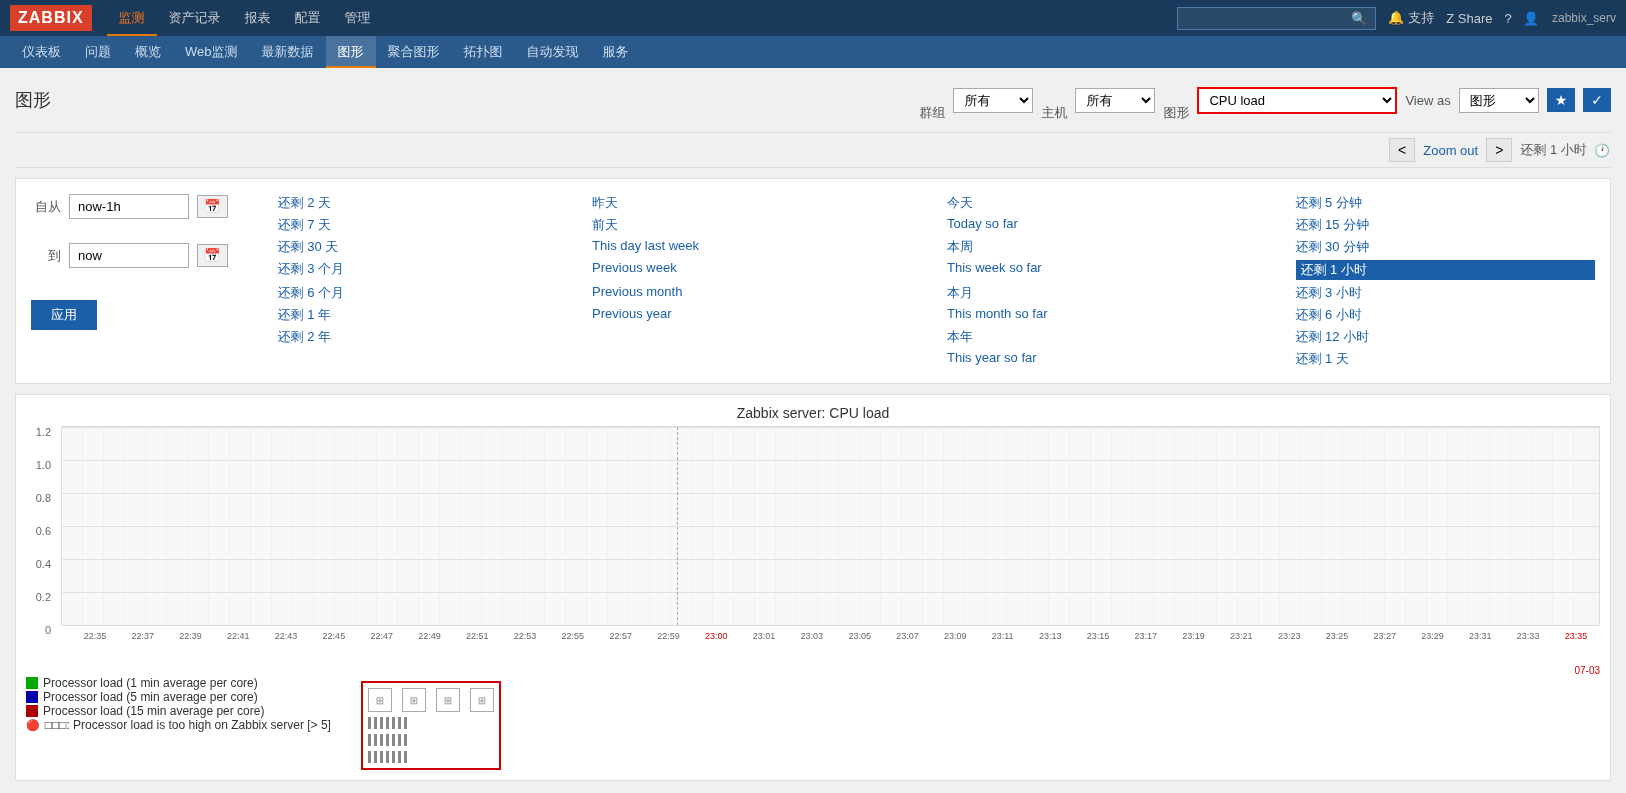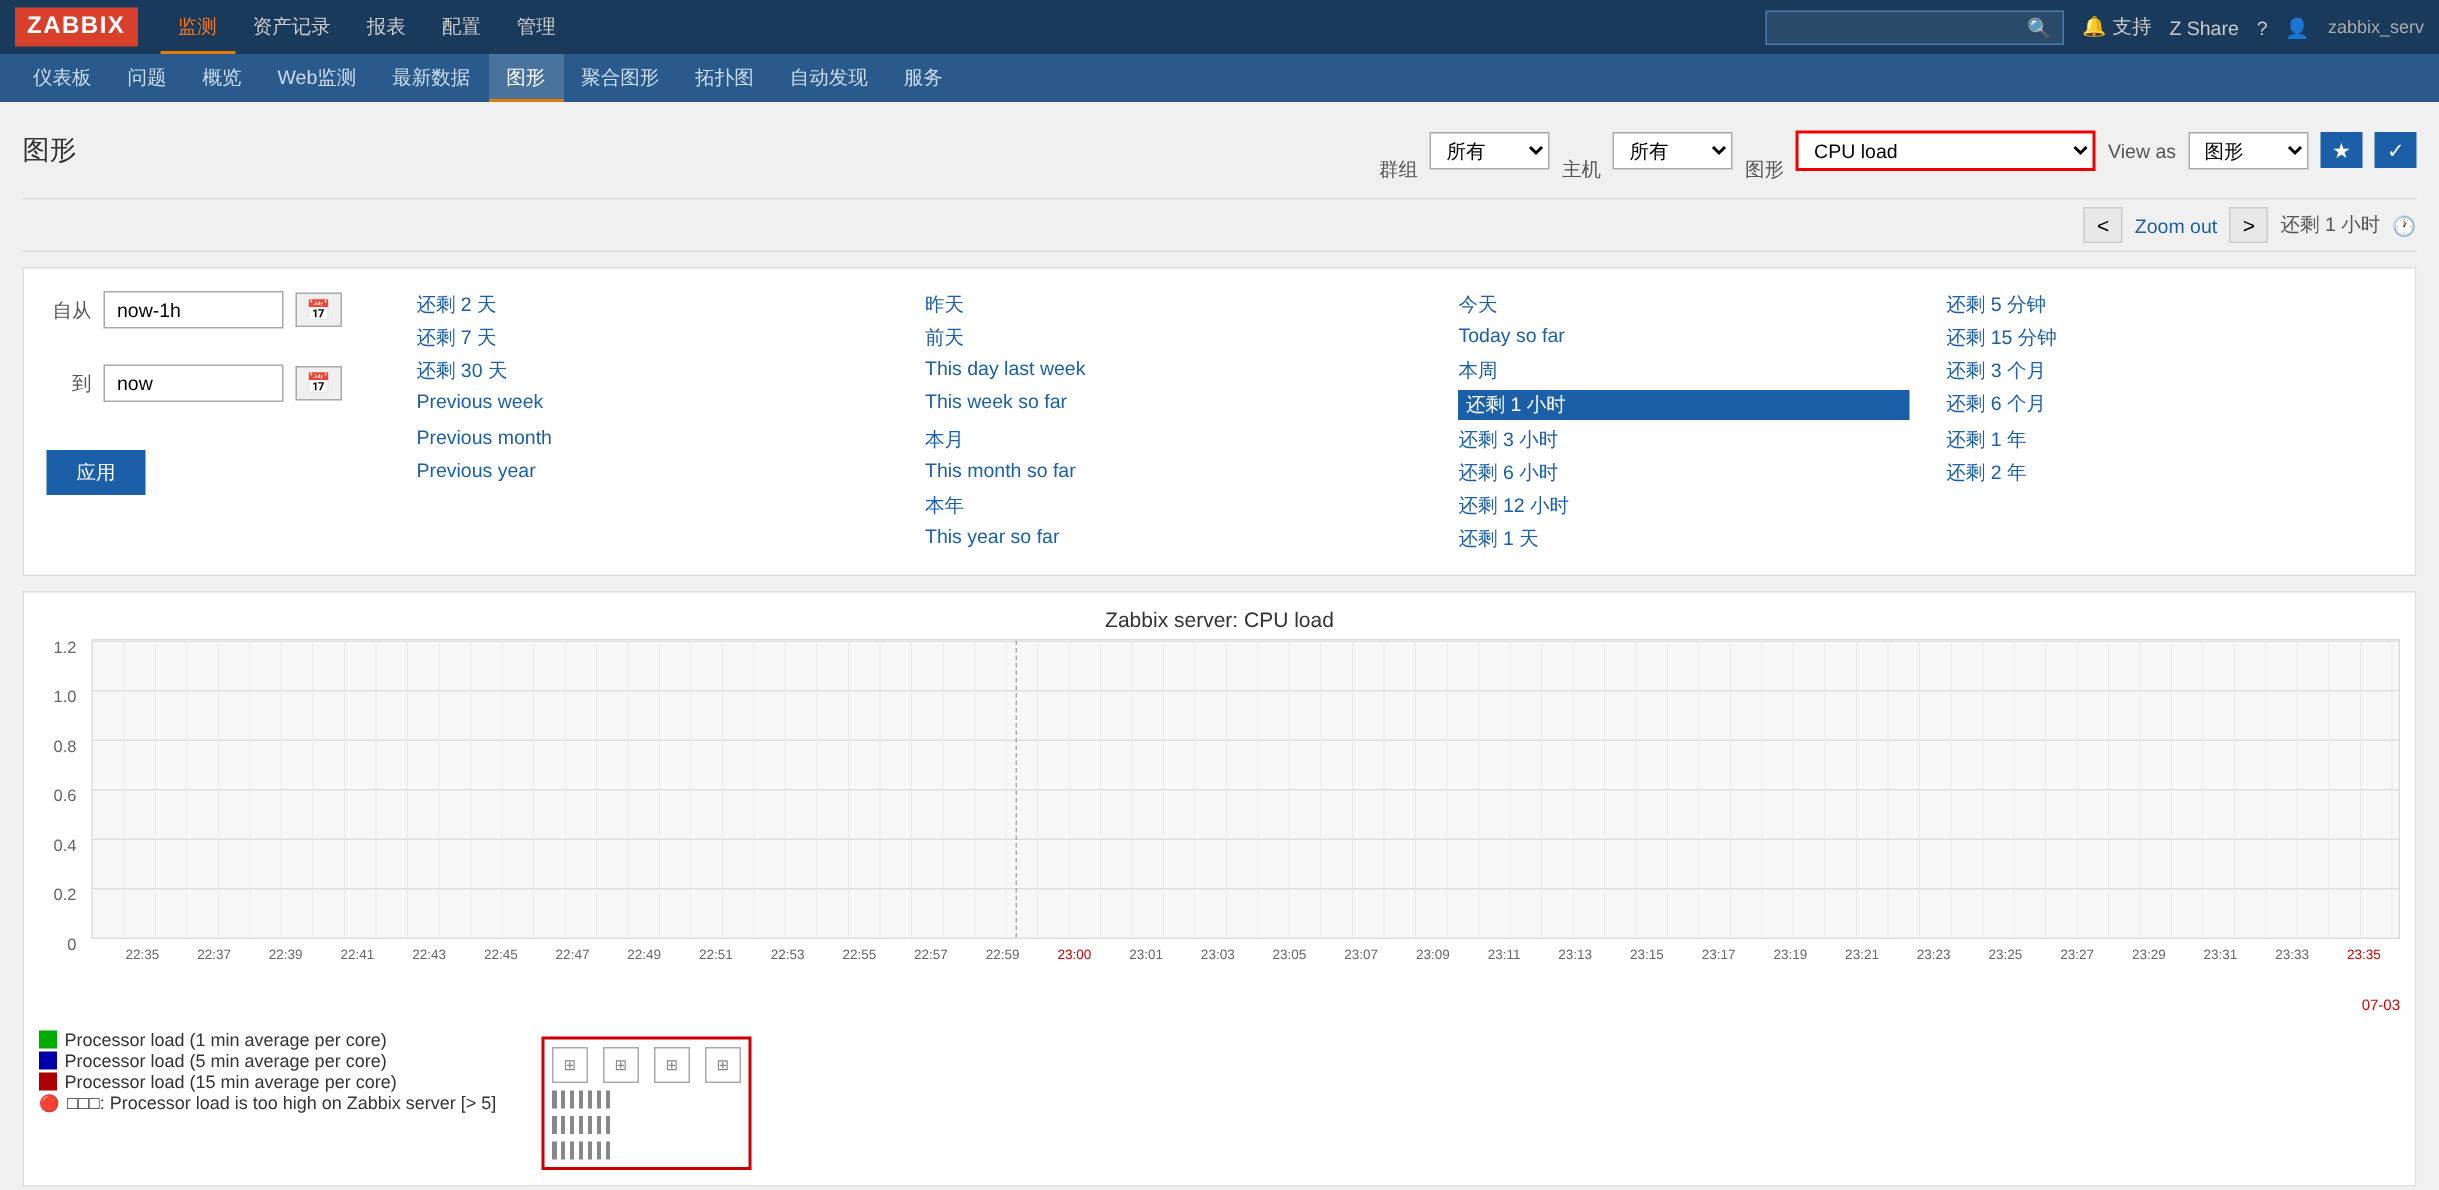--- a/index.html
+++ b/index.html
@@ -241,21 +241,20 @@
       position: absolute;
       top: 0; bottom: 0;
       border-left: 1px dashed #aaa;
     }
 
     
     #legend {
       display: flex;
       flex-direction: column;
       gap: 3px;
-      margin-top: 10px;
       font-size: 12px;
       text-align: right;
     }
     .legend-item { display: flex; align-items: center; gap: 5px; }
     .legend-color {
       width: 12px; height: 12px;
       display: inline-block;
     }
     .legend-box-outer {
       border: 2px solid #c00;
@@ -368,20 +367,21 @@
       <span class="quick-link">还剩 5 分钟</span>
 
       <span class="quick-link">还剩 7 天</span>
       <span class="quick-link">前天</span>
       <span class="quick-link">Today so far</span>
       <span class="quick-link">还剩 15 分钟</span>
 
       <span class="quick-link">还剩 30 天</span>
       <span class="quick-link">This day last week</span>
       <span class="quick-link">本周</span>
+      <span class="quick-link">还剩 30 分钟</span>
 
       <span class="quick-link">还剩 3 个月</span>
       <span class="quick-link">Previous week</span>
       <span class="quick-link">This week so far</span>
       <span class="quick-link active" style="background:#1a5fa8;color:white;padding:1px 5px;">还剩 1 小时</span>
 
       <span class="quick-link">还剩 6 个月</span>
       <span class="quick-link">Previous month</span>
       <span class="quick-link">本月</span>
       <span class="quick-link">还剩 3 小时</span>

